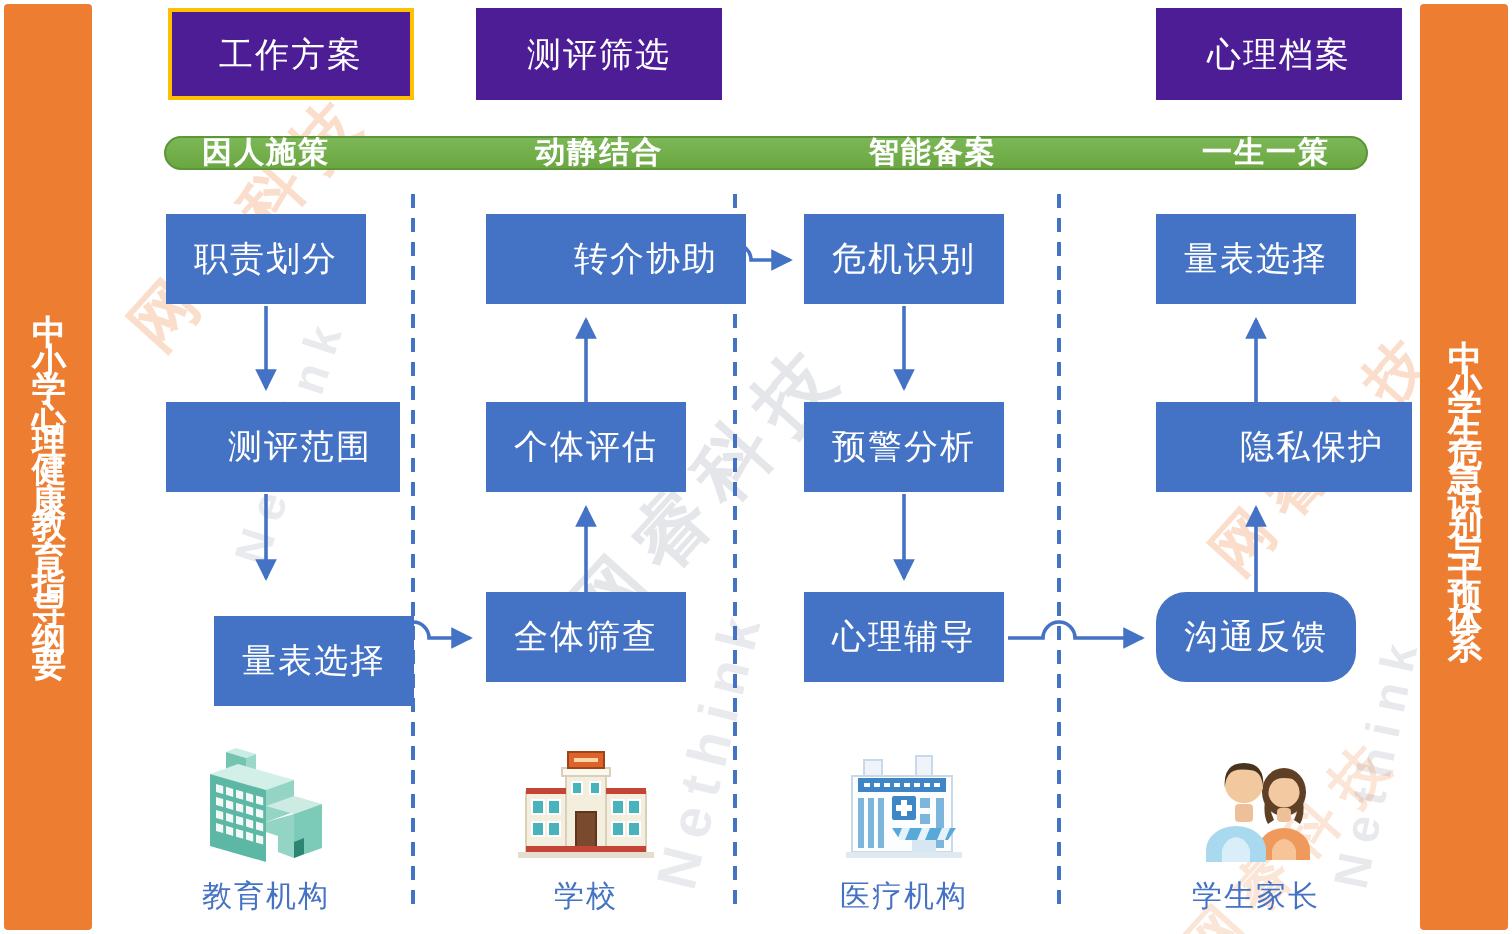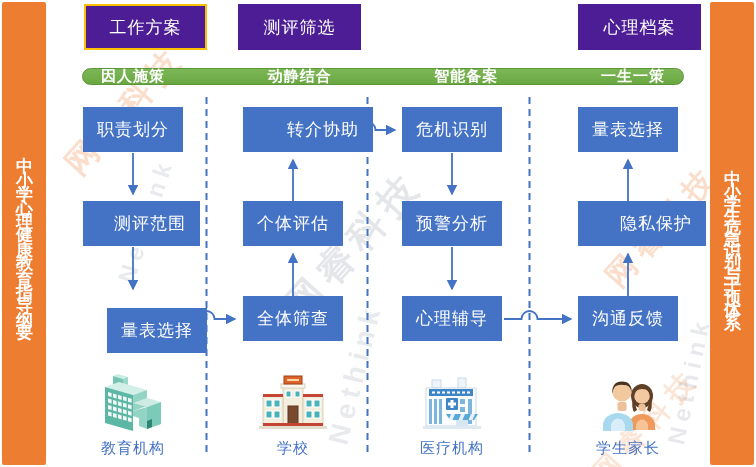--- a/index.html
+++ b/index.html
@@ -111,21 +111,21 @@
   <div class="step" style="left:243px;top:107px;padding-left:30px;">转介协助</div>
   <div class="step" style="left:243px;top:201px;">个体评估</div>
   <div class="step" style="left:243px;top:296px;">全体筛查</div>
 
   <div class="step" style="left:402px;top:107px;">危机识别</div>
   <div class="step" style="left:402px;top:201px;">预警分析</div>
   <div class="step" style="left:402px;top:296px;">心理辅导</div>
 
   <div class="step" style="left:578px;top:107px;">量表选择</div>
   <div class="step" style="left:578px;top:201px;padding-left:28px;">隐私保护</div>
-  <div class="step" style="left:578px;top:296px;">沟通反馈</div>
+  <div class="step" style="left:578px;top:296px;border-radius:15px;">沟通反馈</div>
 
   <div class="entity" style="left:73px;">
     <svg width="72" height="72" viewBox="0 0 72 72">
       <polygon points="16,10 21,8 31,11 26,13" fill="#c9ece4"></polygon>
       <polygon points="16,10 16,20 26,23 26,13" fill="#74c4b2"></polygon>
       <polygon points="26,13 31,11 31,21 26,23" fill="#9bd8c9"></polygon>
       <polygon points="8,21 22,16 50,24 36,29" fill="#d2efe8"></polygon>
       <polygon points="8,21 8,57 36,65 36,29" fill="#5cb7a4"></polygon>
       <polygon points="36,29 50,24 50,40 36,45" fill="#93d4c4"></polygon>
       <polygon points="36,37 50,32 64,36 50,41" fill="#cdebe2"></polygon>

